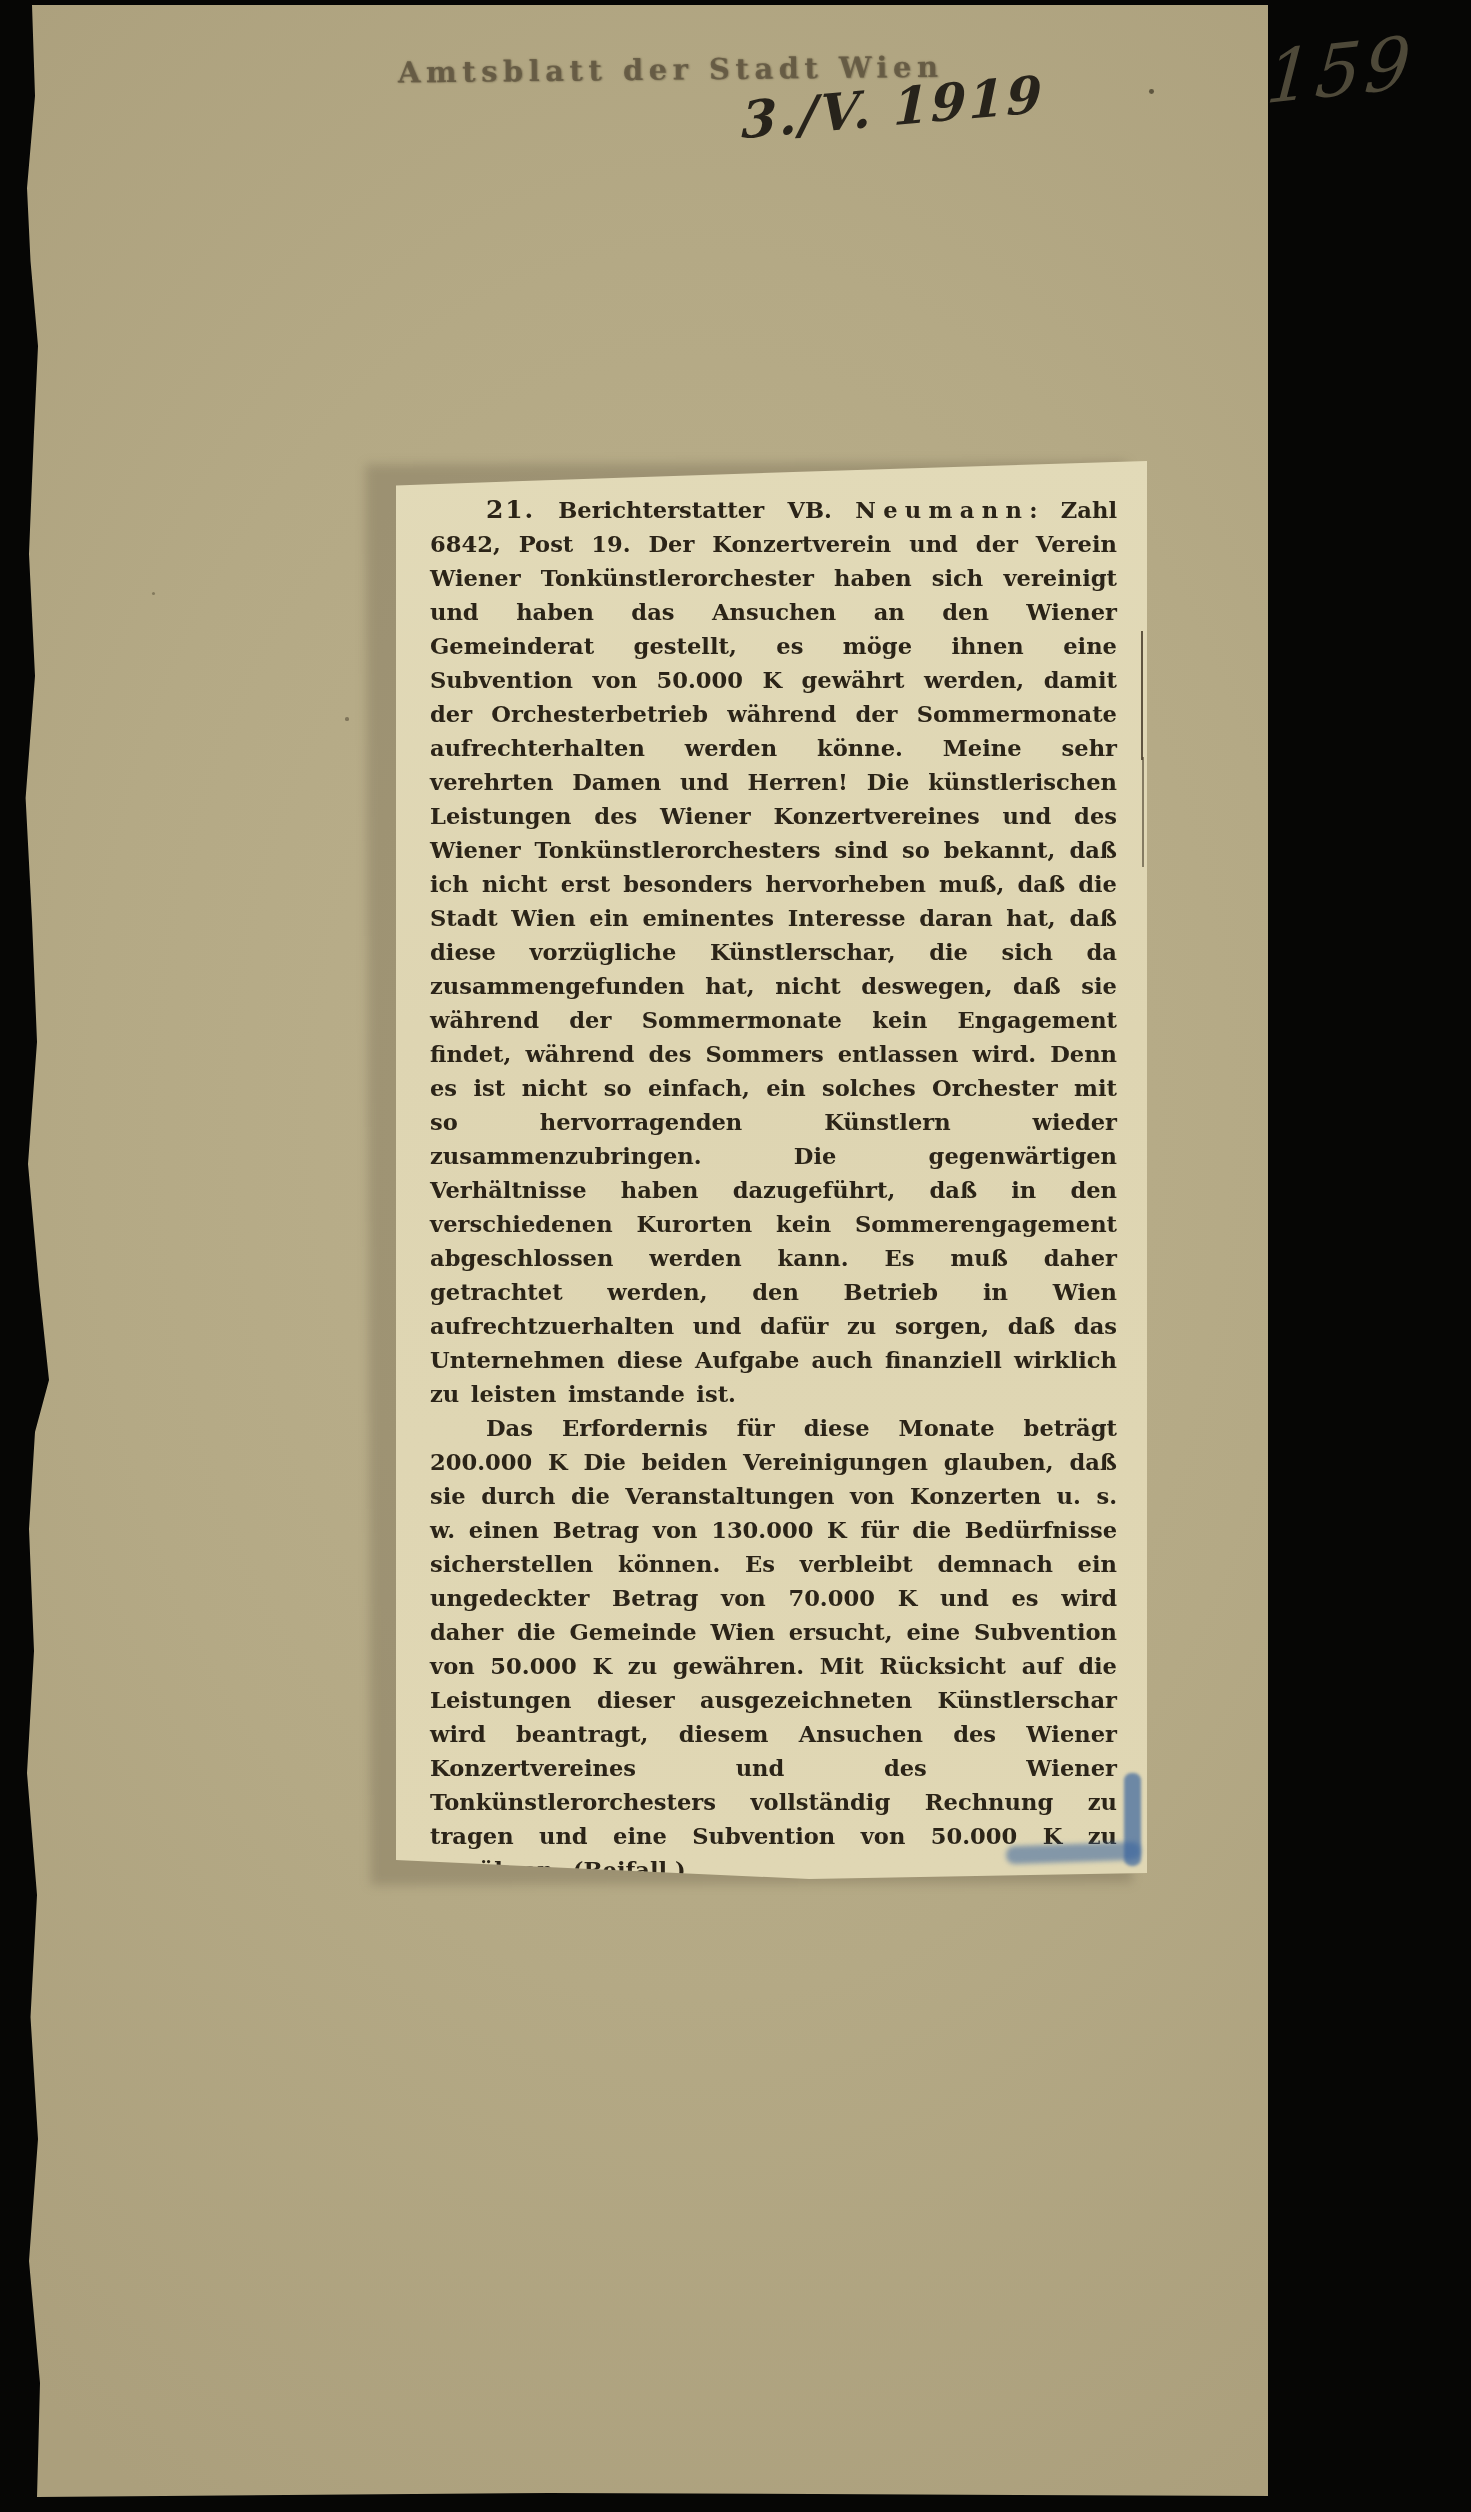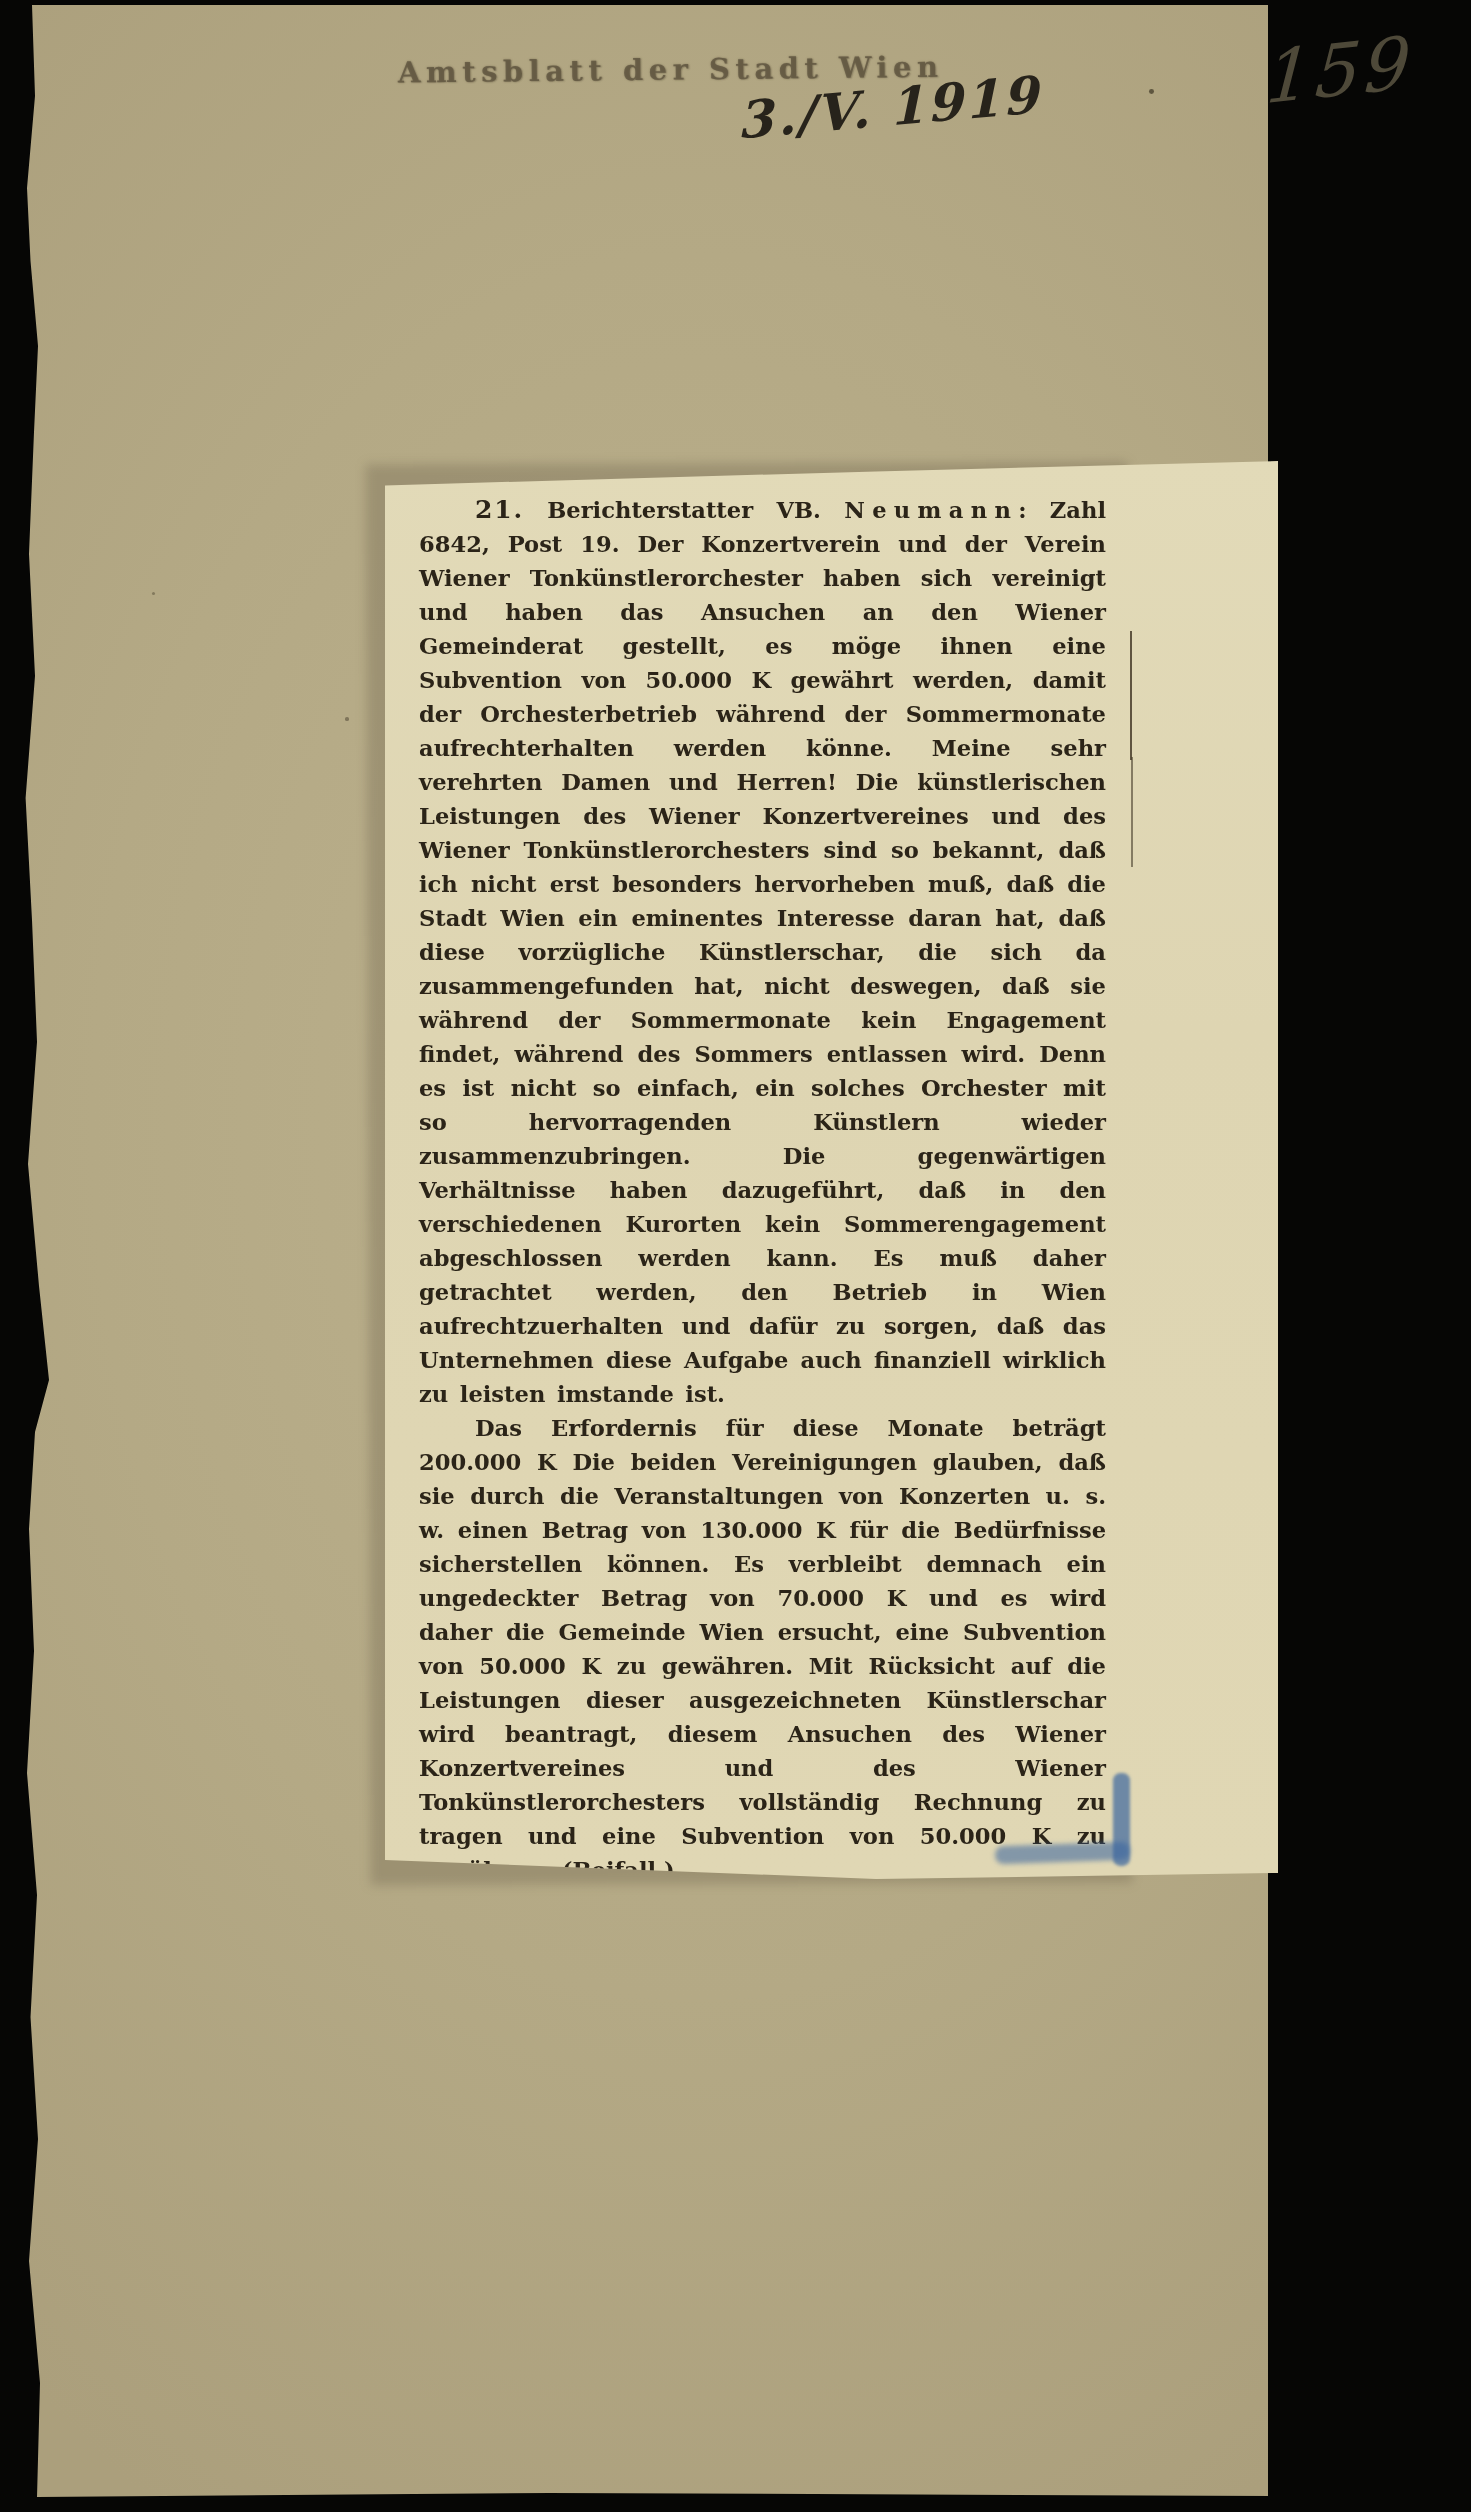--- a/index.html
+++ b/index.html
@@ -40,21 +40,21 @@
   
   .page-number{
     position:absolute;left:1266px;top:23px;
     font-size:72px;font-style:italic;
     color:#4e4939;
     transform:rotate(-6deg) skewX(-10deg);
     letter-spacing:3.7px;
   }
   
   .clipping{
-    position:absolute;left:385px;top:461px;width:893px;height:1418px;
+    position:absolute;left:396px;top:461px;width:751px;height:1418px;
     background:linear-gradient(180deg,#e2dab8 0%, #ded5b2 40%, #e0d7b4 100%);
     clip-path:polygon(0 24.4px,55% 10.4px,100% 0,100% 1412px,55% 1418px,0 1399px);
     box-shadow:0 3.7px 9.8px rgba(35,28,14,0.4);
   }
   .clip-shadow{
     position:absolute;left:368px;top:463px;width:762px;height:1421px;
     background:rgba(45,36,20,0.18);filter:blur(5.5px);
     transform:rotate(-0.2deg);
   }
   .clip-text{

